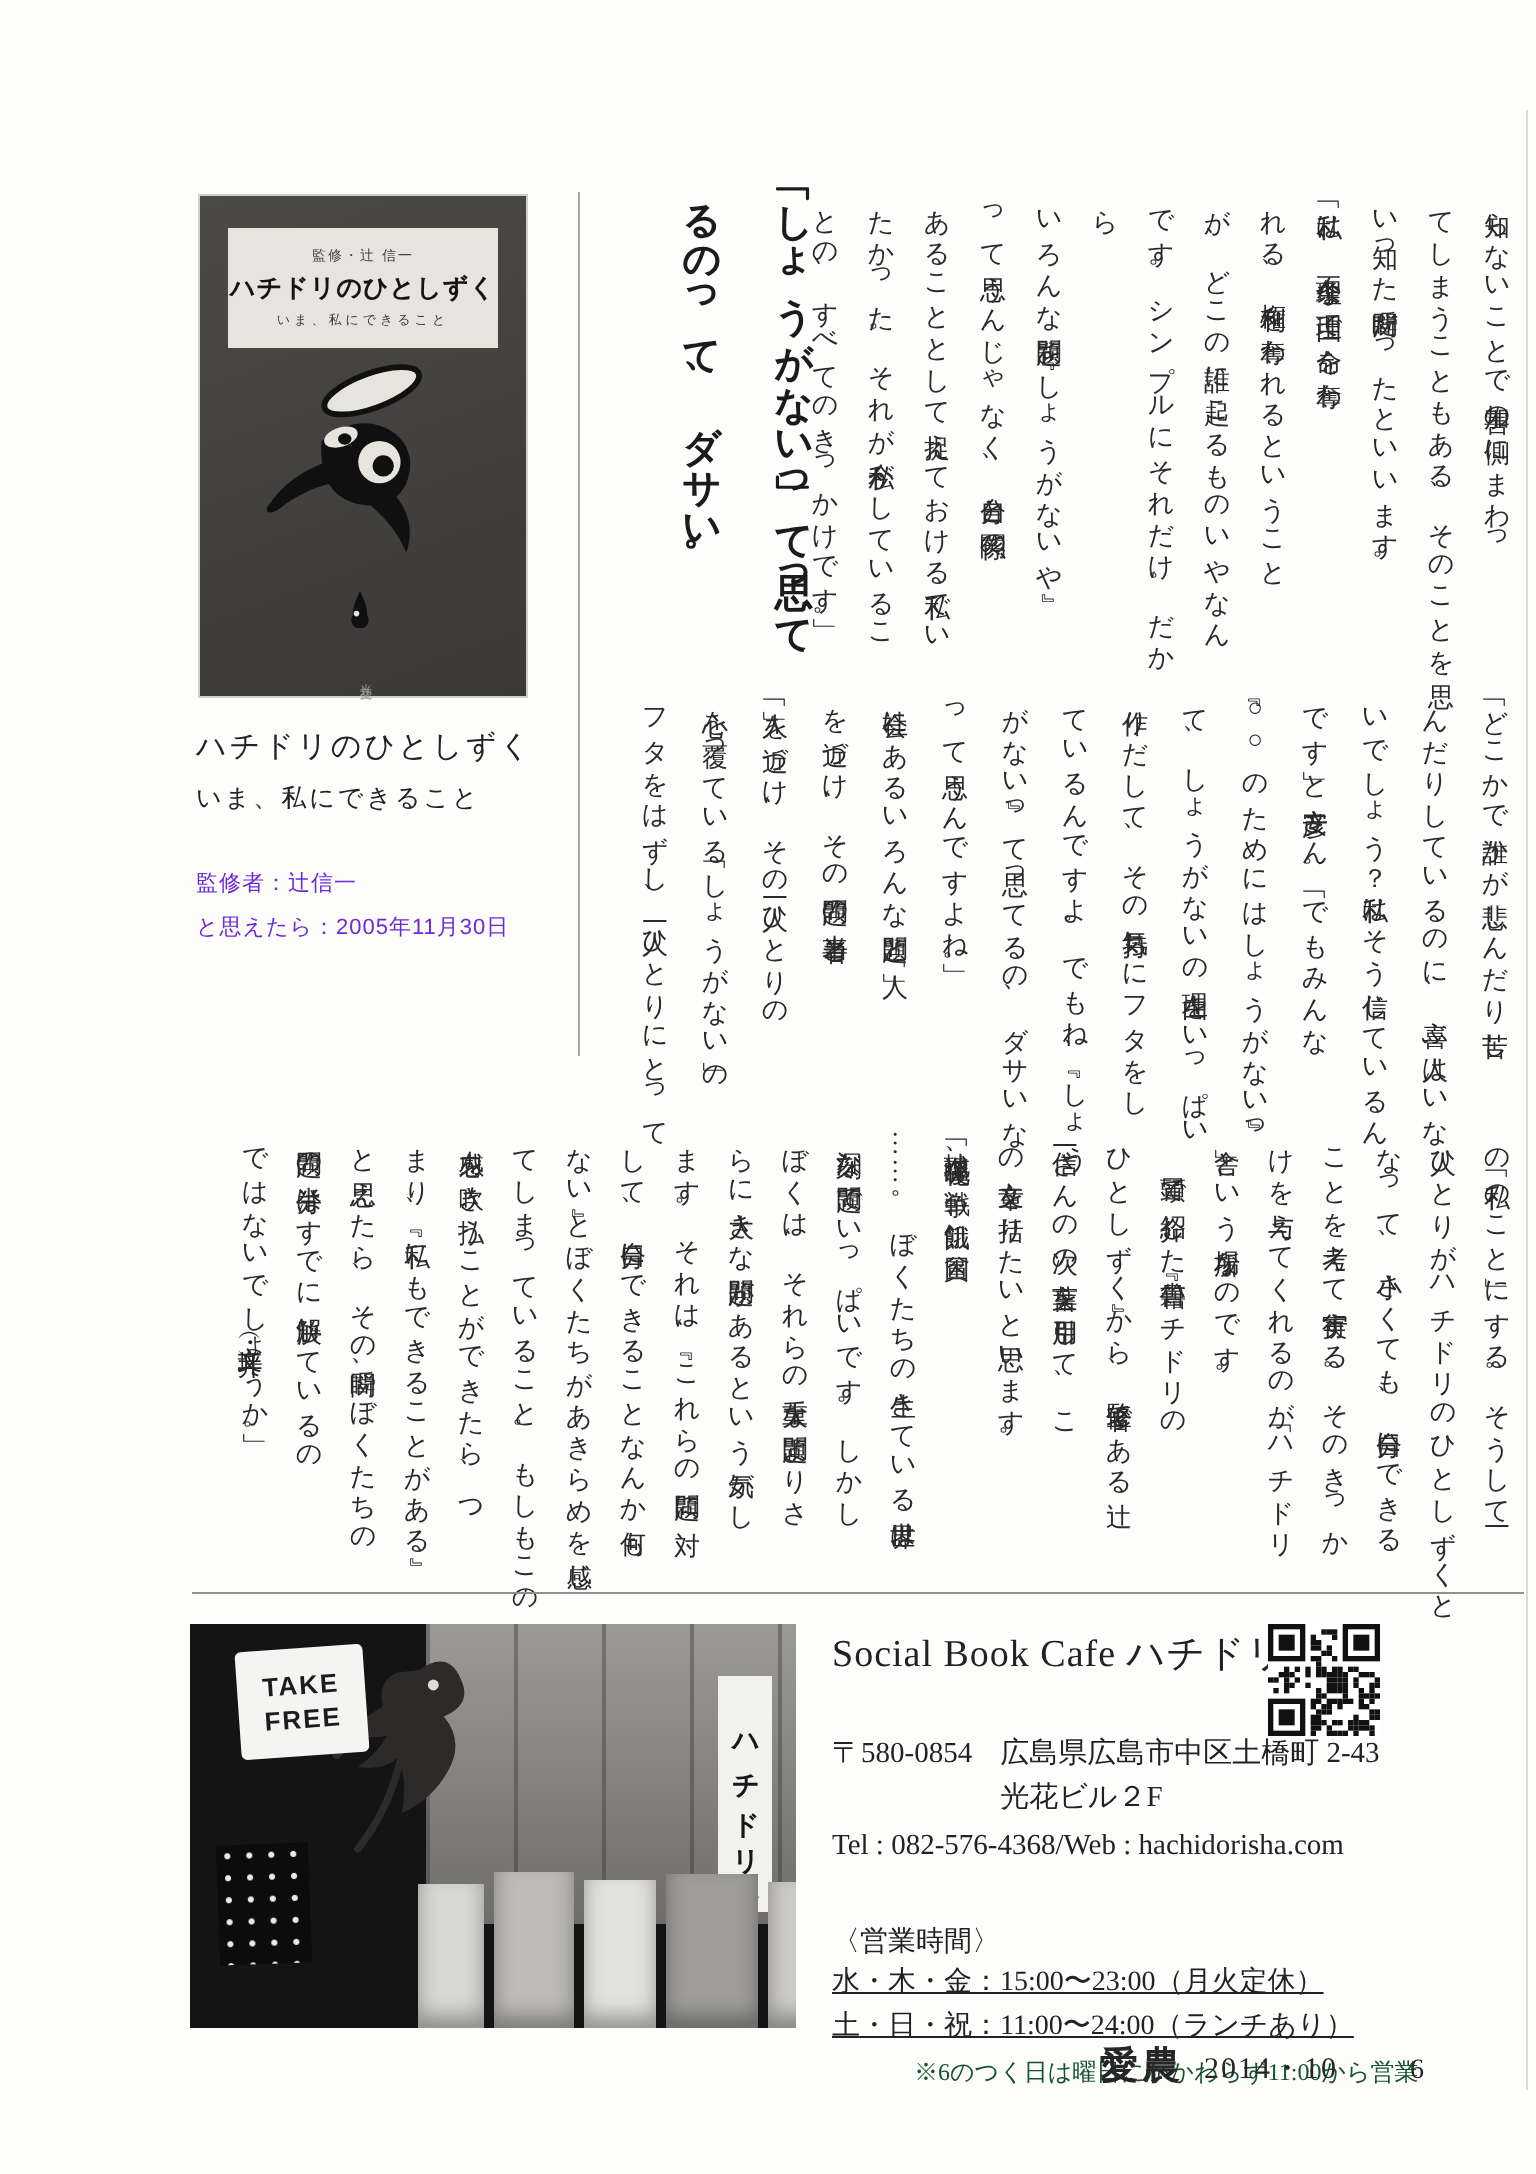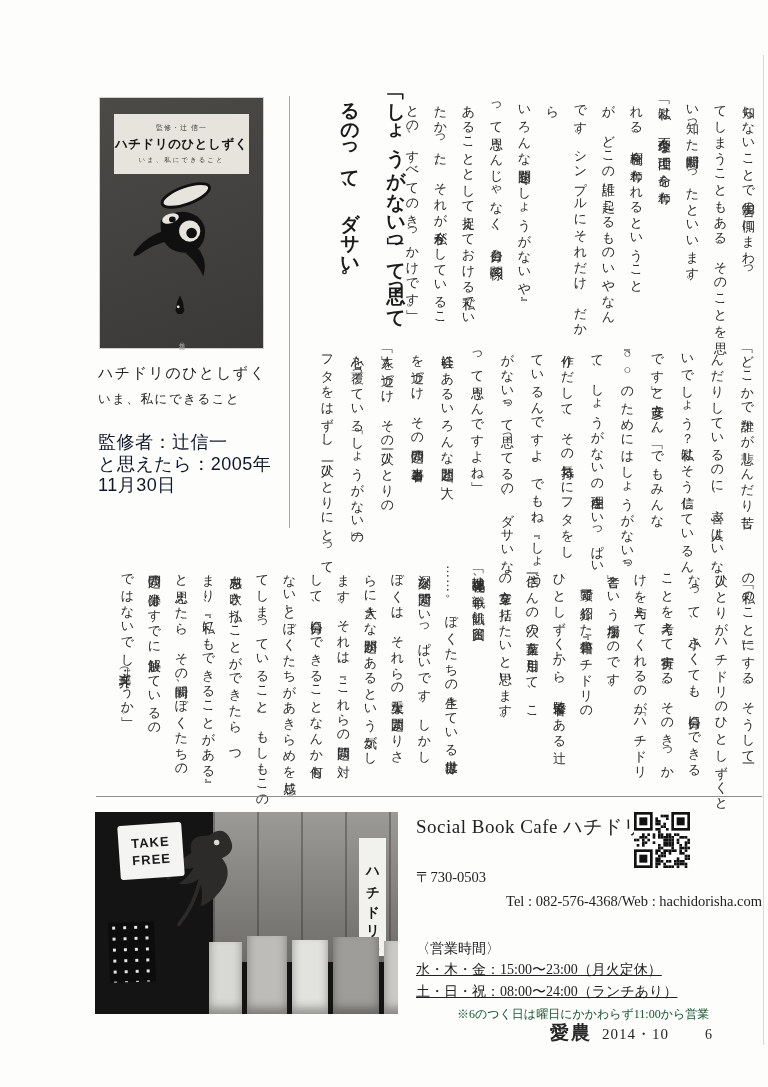--- a/index.html
+++ b/index.html
@@ -31,21 +31,21 @@
   .cover-pub { position:absolute; left:50%; transform:translateX(-50%); bottom:8px; font-size:6px; color:#9a9892;
                writing-mode:vertical-rl; letter-spacing:1px; }
 
   .divider-v { position:absolute; left:289px; top:96px; width:1px; height:432px; background:#a6a6a2; }
   .rule-h { position:absolute; left:96px; top:796px; width:666px; height:1px; background:#8f8f8b; }
 
   
   .book-caption { position:absolute; left:98px; top:364px; width:192px; font-family:"Liberation Sans", sans-serif; }
   .cap-title { font-size:15px; letter-spacing:1.5px; color:#222; }
   .cap-sub { font-size:12.5px; letter-spacing:1.5px; color:#222; margin-top:8px; }
-  .details { margin-top:24px; font-size:18px; line-height:21.5px; color:#0f172a; letter-spacing:0.5px; }
+  .details { margin-top:24px; font-size:11px; line-height:21.5px; color:#6d28d9; letter-spacing:0.5px; }
 
   
   .cafe-photo { position:absolute; left:95px; top:812px; width:303px; height:202px; background:#141414; overflow:hidden; }
   .wood { position:absolute; left:118px; top:0; right:0; height:150px;
           background:linear-gradient(180deg,#9c9a96,#6f6d6a);
           }
   .wood:before { content:""; position:absolute; inset:0;
           background:repeating-linear-gradient(90deg, rgba(40,40,40,.35) 0 2px, transparent 2px 44px); }
   .take-free { position:absolute; left:24px; top:12px; width:64px; height:54px; background:#f4f4f2;
                transform:rotate(-4deg); border-radius:3px; display:flex; flex-direction:column;
@@ -62,21 +62,21 @@
   .spine { flex:0 0 auto; box-shadow:inset 0 -6px 10px rgba(0,0,0,.35); }
   .s1{width:33px;height:72px;background:#d8d8d4;} .s2{width:40px;height:78px;background:#bdbcb8;}
   .s3{width:36px;height:74px;background:#e2e2de;} .s4{width:46px;height:77px;background:#9e9d99;}
   .s5{width:40px;height:73px;background:#cbcac6;}
 
   
   .cafe-info { position:absolute; left:416px; top:814px; width:346px; color:#222; }
   .cafe-name { font-size:19px; letter-spacing:0.5px; }
   .addr-row { display:flex; gap:14px; margin-top:26px; font-size:14.5px; line-height:22px; }
   .addr span { display:block; }
-  .tel { margin-top:5px; font-size:14.5px;text-align:right; }
+  .tel { margin-top:5px; font-size:14.5px; }
   .hours-head { margin-top:30px; font-size:14px; }
   .hours { font-size:14px; line-height:19.5px; margin-top:2px;text-decoration:underline; }
   .note { margin-top:5px; font-size:12px; color:#14532d;margin-left:41px; }
   .qr { position:absolute; left:634px; top:812px; }
 
   
   .page-footer { position:absolute; top:1020px; left:0; width:712px; display:flex;
                  justify-content:flex-end; align-items:baseline; gap:10px;padding-left:40px; }
   .logo { font-size:19px; font-weight:700; letter-spacing:2px; }
   .issue { font-size:15px; letter-spacing:1px; }
@@ -200,26 +200,30 @@
       <div class="spine s3"></div>
       <div class="spine s4"></div>
       <div class="spine s5"></div>
 
     </div>
   </div>
 
   <div class="cafe-info">
     <div class="cafe-name">Social Book Cafe ハチドリ舎</div>
     <div class="addr-row">
-      <span class="postal">〒730-0503</span>
+      <span class="postal">〒580-0854</span>
+      <span class="addr">
+        <span>広島県広島市中区土橋町 2-43</span>
+        <span>光花ビル２F</span>
+      </span>
     </div>
     <div class="tel">Tel : 082-576-4368/Web : hachidorisha.com</div>
     <div class="hours-head">〈営業時間〉</div>
     <div class="hours">水・木・金：15:00〜23:00（月火定休）</div>
-    <div class="hours">土・日・祝：08:00〜24:00（ランチあり）</div>
+    <div class="hours">土・日・祝：11:00〜24:00（ランチあり）</div>
     <div class="note">※6のつく日は曜日にかかわらず11:00から営業</div>
   </div>
   <svg class="qr" width="56" height="56" viewBox="0 0 63 63">
       <rect x="0" y="0" width="63" height="63" fill="#fff"></rect>
       <rect x="30" y="3" width="3" height="3" fill="#111"></rect>
       <rect x="33" y="3" width="3" height="3" fill="#111"></rect>
       <rect x="36" y="3" width="3" height="3" fill="#111"></rect>
       <rect x="24" y="6" width="3" height="3" fill="#111"></rect>
       <rect x="36" y="6" width="3" height="3" fill="#111"></rect>
       <rect x="24" y="9" width="3" height="3" fill="#111"></rect>

